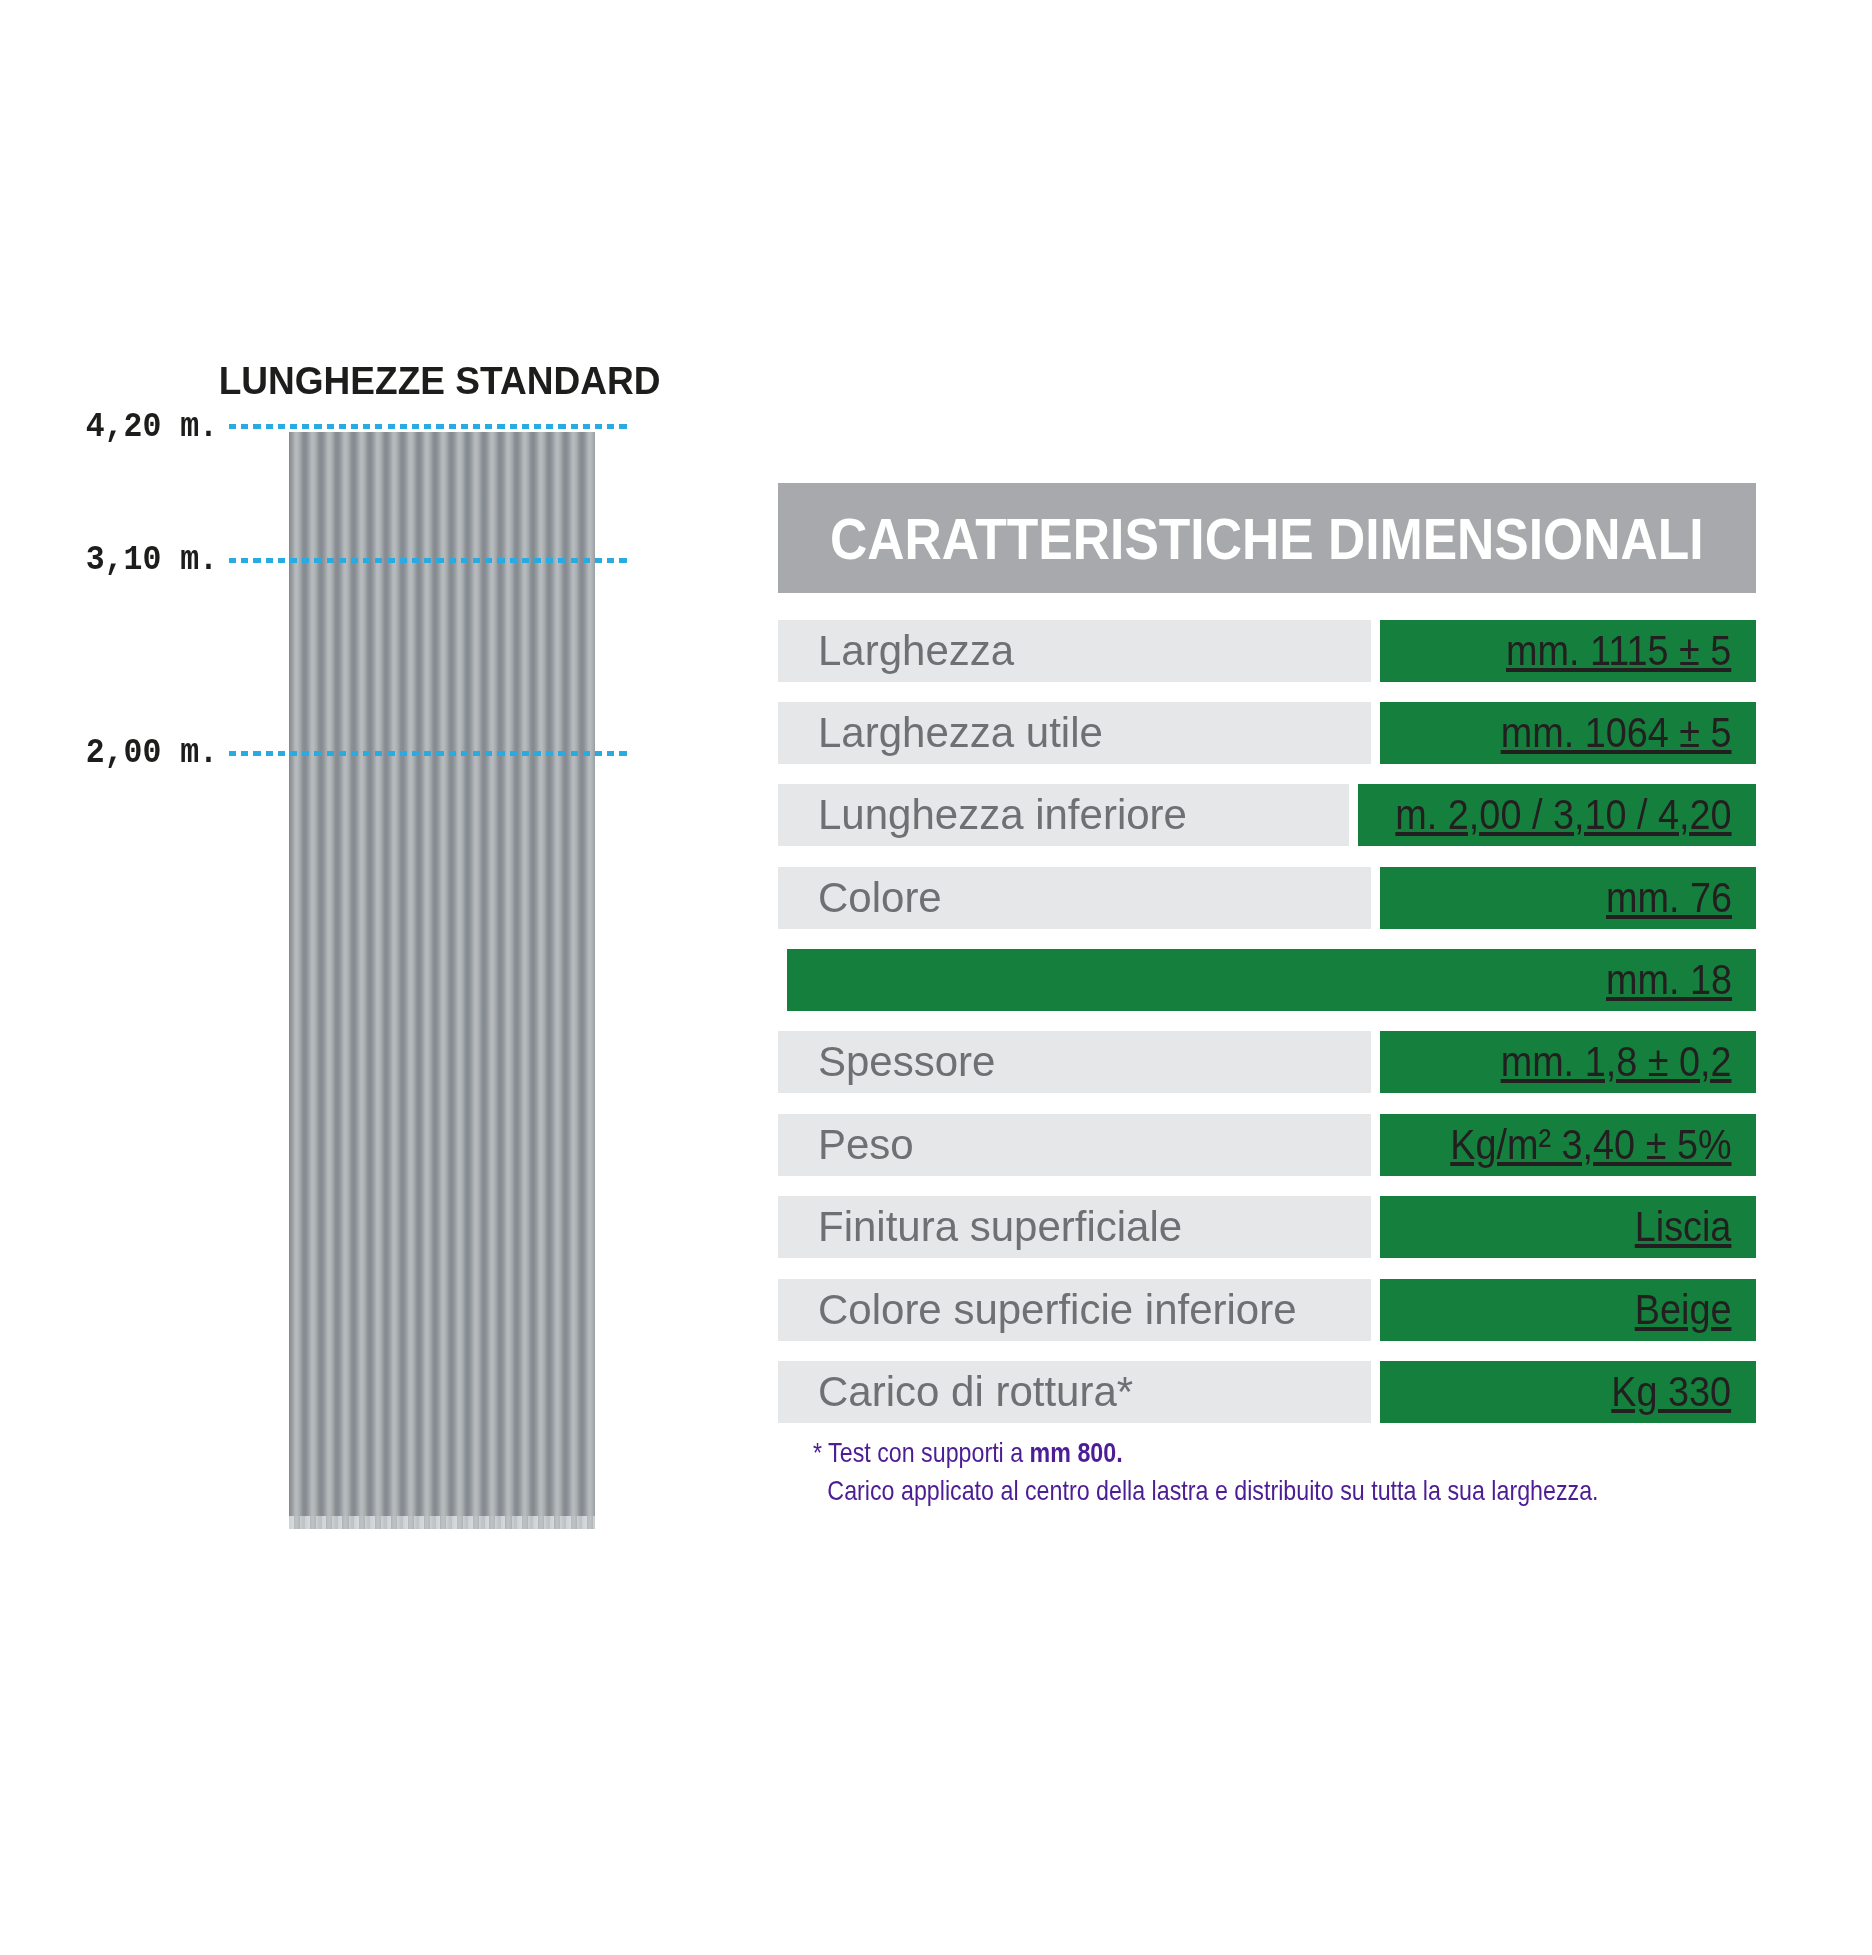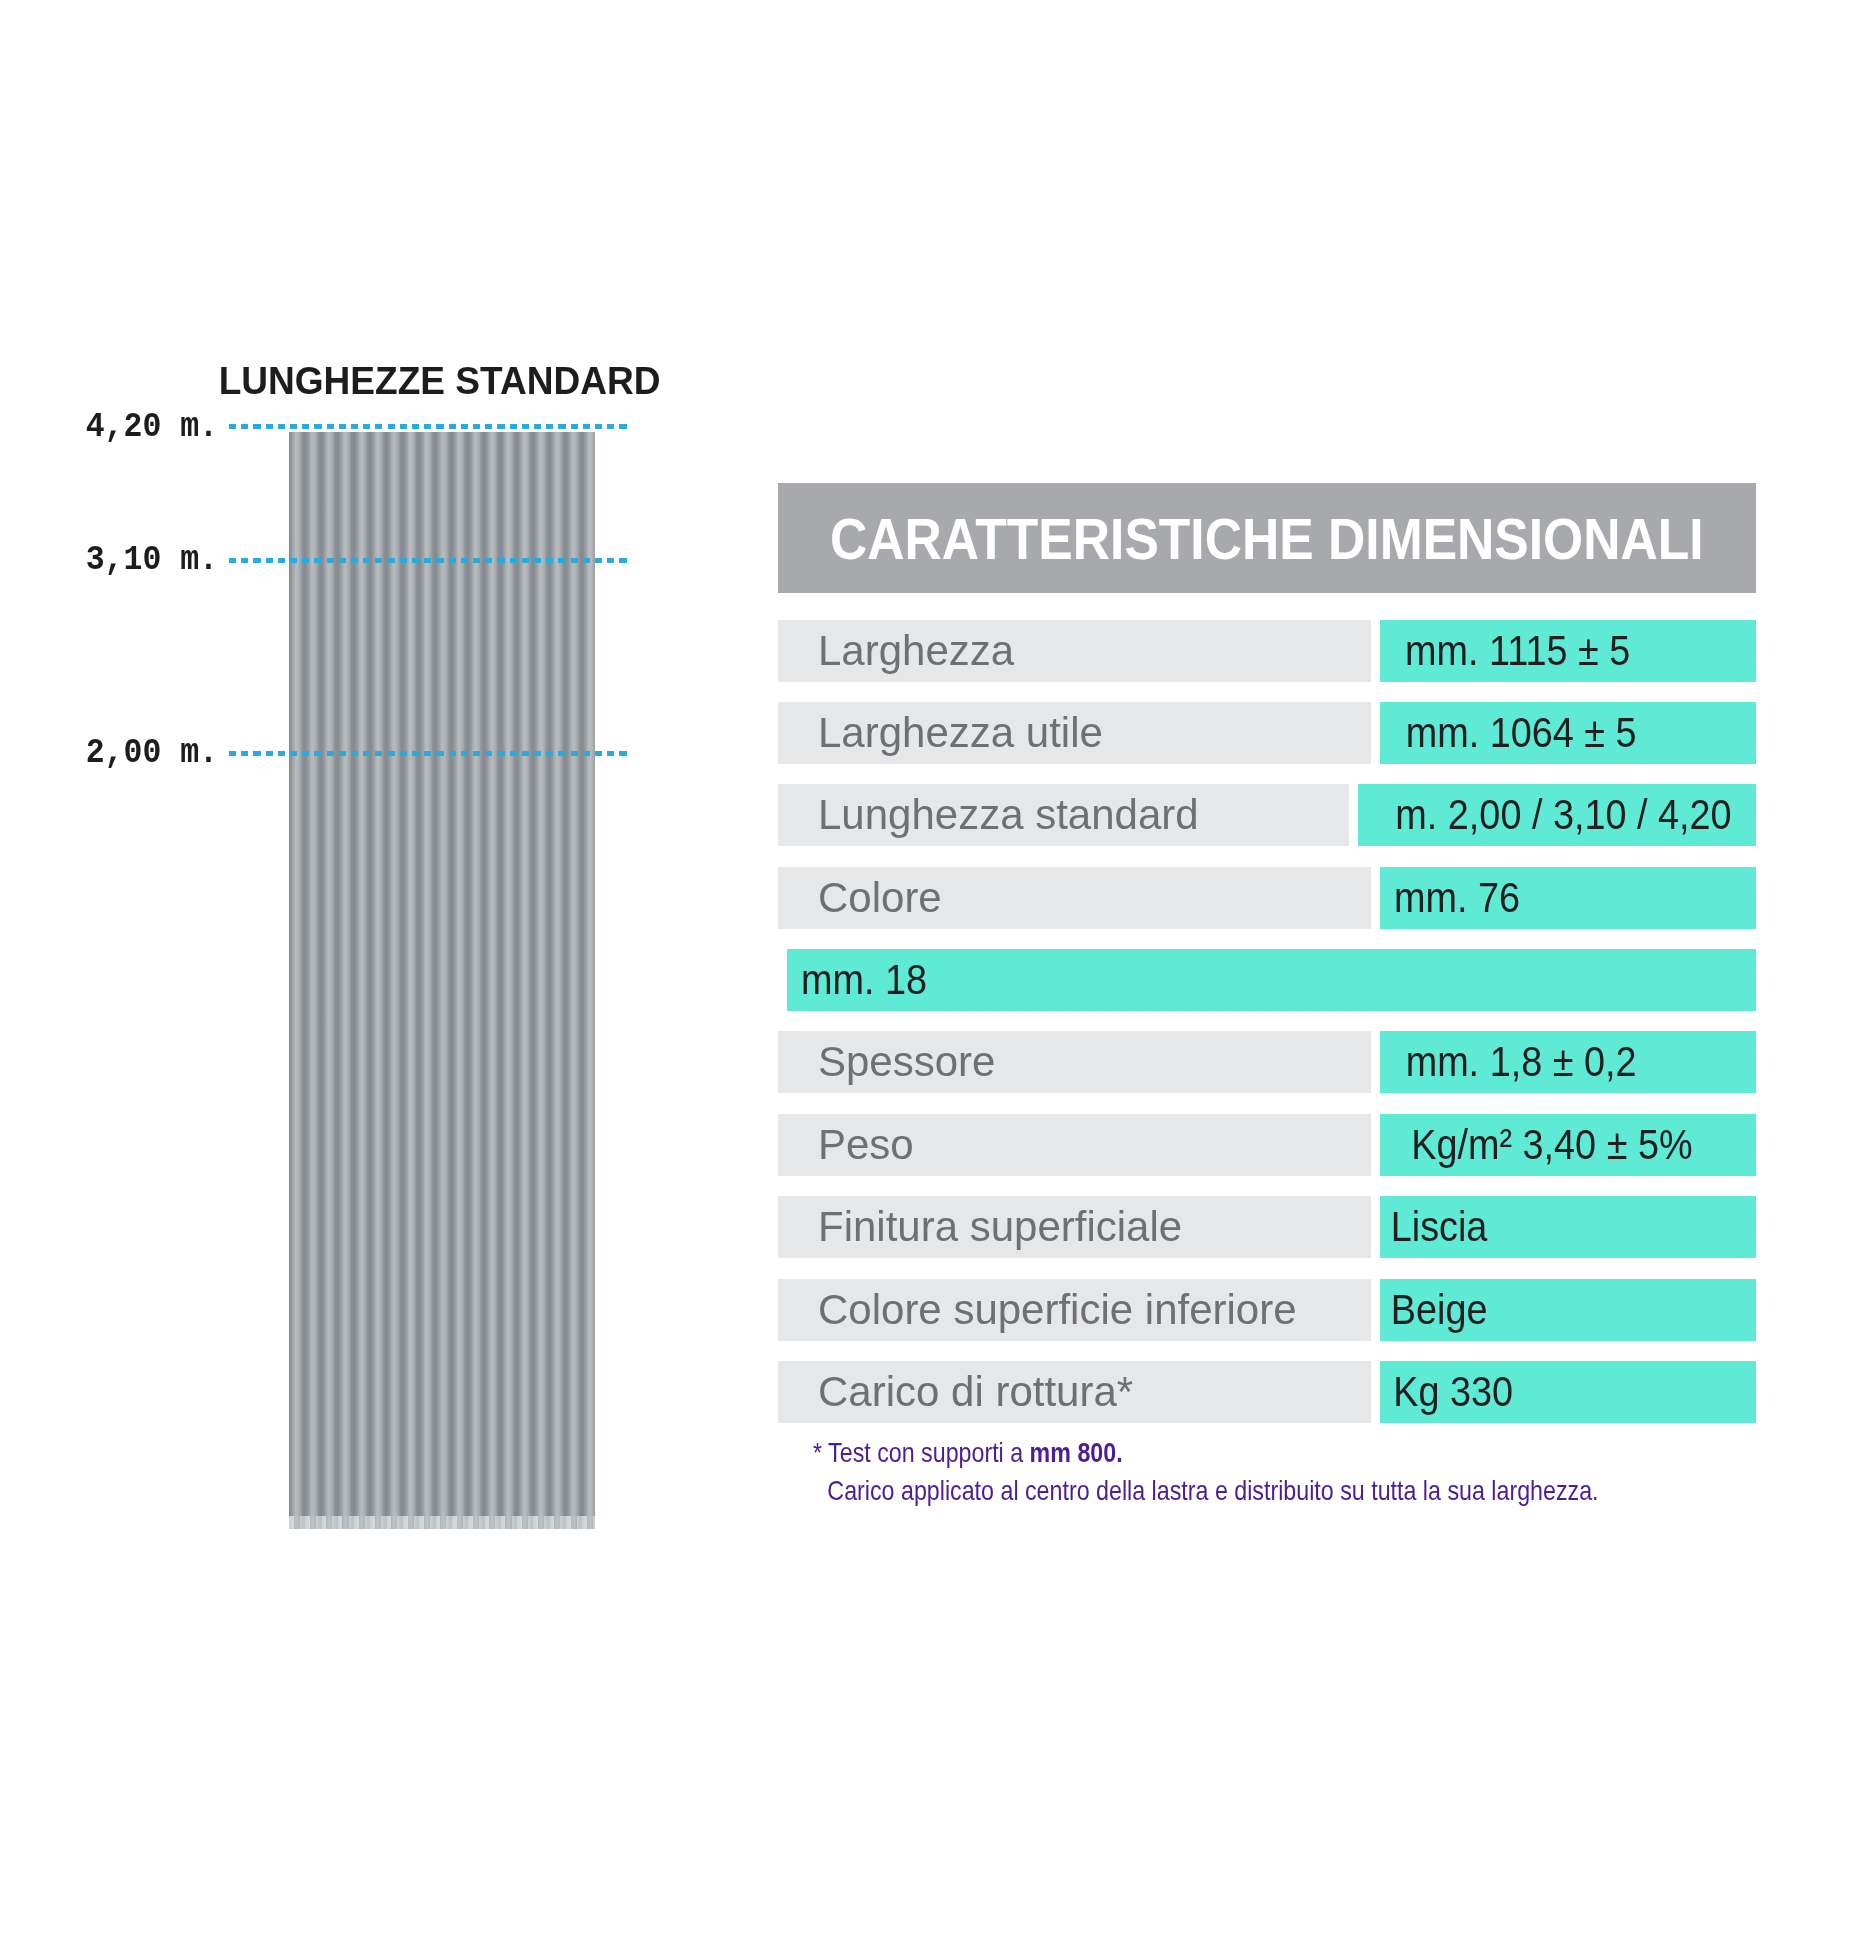--- a/index.html
+++ b/index.html
@@ -60,24 +60,24 @@
     display:flex;
   }
   .cell-label{
     width:593px;height:100%;background:#e6e7e8;
     display:flex;align-items:center;
     padding-left:40px;box-sizing:border-box;
     font-size:42px;color:#6f7073;
   }
   .cell-gap{width:9.2px;height:100%;background:#ffffff;}
   .cell-value{
-    flex:1;height:100%;background:#5eead4;
-    display:flex;align-items:center;
+    flex:1;height:100%;background:#15803d;
+    display:flex;align-items:center;justify-content:flex-end;
     padding-right:24.4px;box-sizing:border-box;
-    font-size:42px;color:#231f20;
+    font-size:42px;color:#231f20;text-decoration:underline;
   }
   .cell-value span{display:inline-block;transform:scaleX(.9);transform-origin:right center;white-space:nowrap;}
   .cell-label span{white-space:nowrap;}
   
   .footnote{
     position:absolute;left:813px;top:1434px;
     font-size:28px;color:#4c1d95;line-height:38px;
   }
   .footnote .fn-line{transform:scaleX(.83);transform-origin:left center;white-space:nowrap;}
   .footnote .fn-line2{padding-left:17.3px;}
@@ -130,21 +130,21 @@
         <span>Larghezza utile</span>
       </div>
     <div class="cell-gap"></div>
     <div class="cell-value">
         <span>mm. 1064 ± 5</span>
       </div>
   </div>
 
   <div class="spec-row">
     <div class="cell-label">
-        <span>Lunghezza standard</span>
+        <span>Lunghezza inferiore</span>
       </div>
     <div class="cell-gap"></div>
     <div class="cell-value">
         <span>m. 2,00 / 3,10 / 4,20</span>
       </div>
   </div>
 
   <div class="spec-row">
     <div class="cell-label">
         <span>Colore</span>

